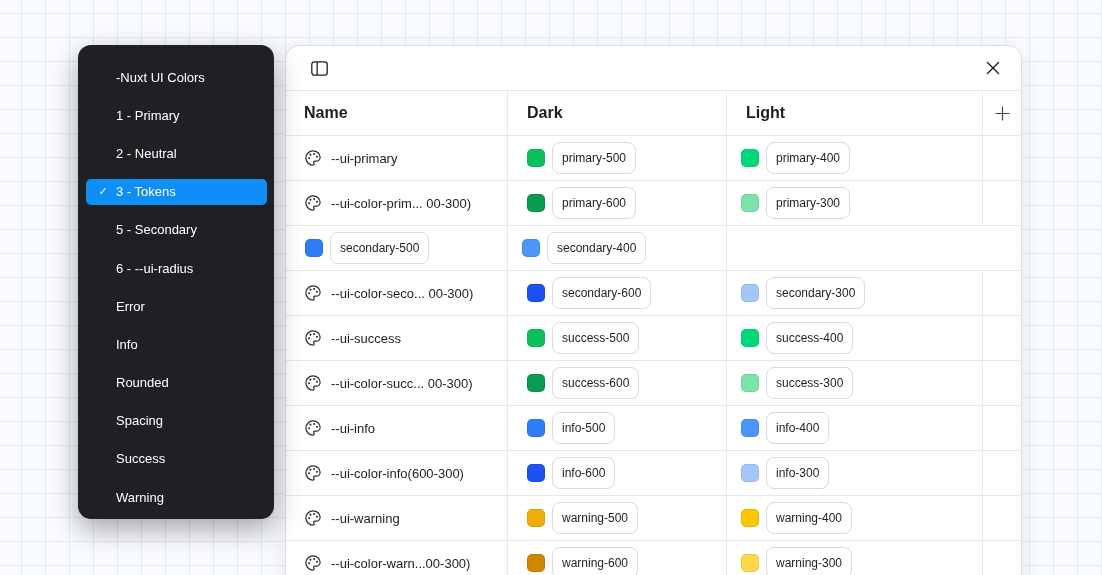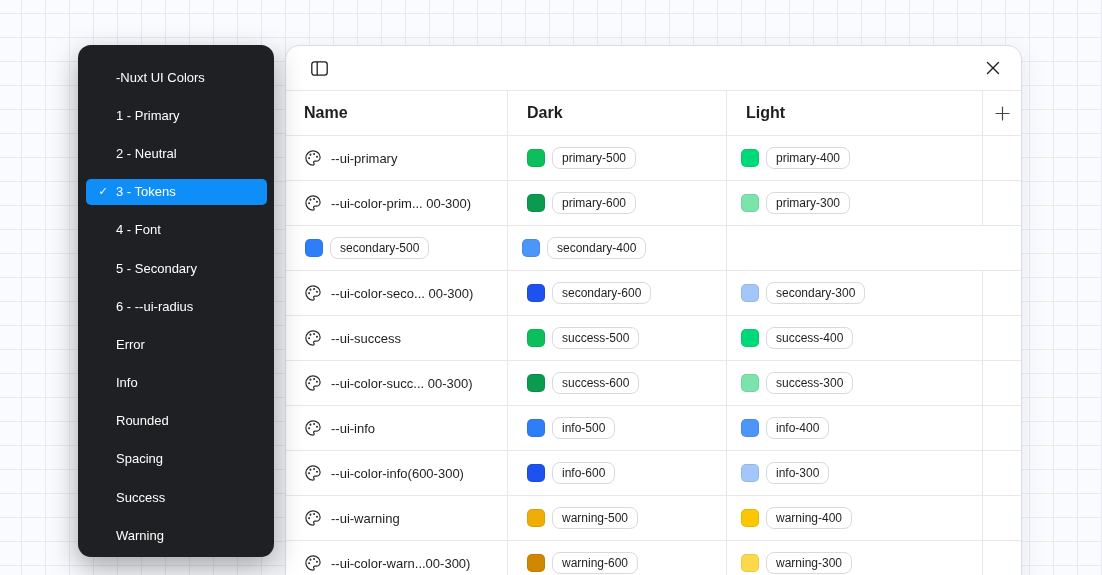--- a/index.html
+++ b/index.html
@@ -44,21 +44,21 @@
   .cell.c-plus { justify-content:center; }
   .thead { font-weight:700; font-size:16px; }
   .thead .cell.c-light, .thead .cell.c-dark { padding-left:19px; }
   .name-text { font-size:13px; white-space:nowrap; }
   .palette-ic { flex:0 0 auto; color:#2b2b2b; display:flex; }
   .swatch {
     width:18px; height:18px; border-radius:5px; flex:0 0 auto;
     box-shadow:inset 0 0 0 1px rgba(0,0,0,.08);
   }
   .pill {
-    height:22px; display:inline-flex; align-items:center; padding:0 9px;
+    height:32px; display:inline-flex; align-items:center; padding:0 9px;
     border:1px solid #d9d9de; border-radius:8px; background:#fff;
     font-size:12px; white-space:nowrap; cursor:default;
   }
 
   
   .menu {
     position:absolute; left:78px; top:45px; width:196px;
     background:#1f2023; border-radius:13px; padding:7px 0 9px 0;
     box-shadow:0 10px 28px rgba(0,0,0,.35);
     z-index:5;
@@ -362,24 +362,20 @@
     <div class="menu-item">
     <span class="check"></span>
     <span>2 - Neutral</span>
   </div>
     <div class="menu-item selected">
     <span class="check">✓</span>
     <span>3 - Tokens</span>
   </div>
     <div class="menu-item">
     <span class="check"></span>
-    <span>4 - Font</span>
-  </div>
-    <div class="menu-item">
-    <span class="check"></span>
     <span>5 - Secondary</span>
   </div>
     <div class="menu-item">
     <span class="check"></span>
     <span>6 - --ui-radius</span>
   </div>
     <div class="menu-item">
     <span class="check"></span>
     <span>Error</span>
   </div>

